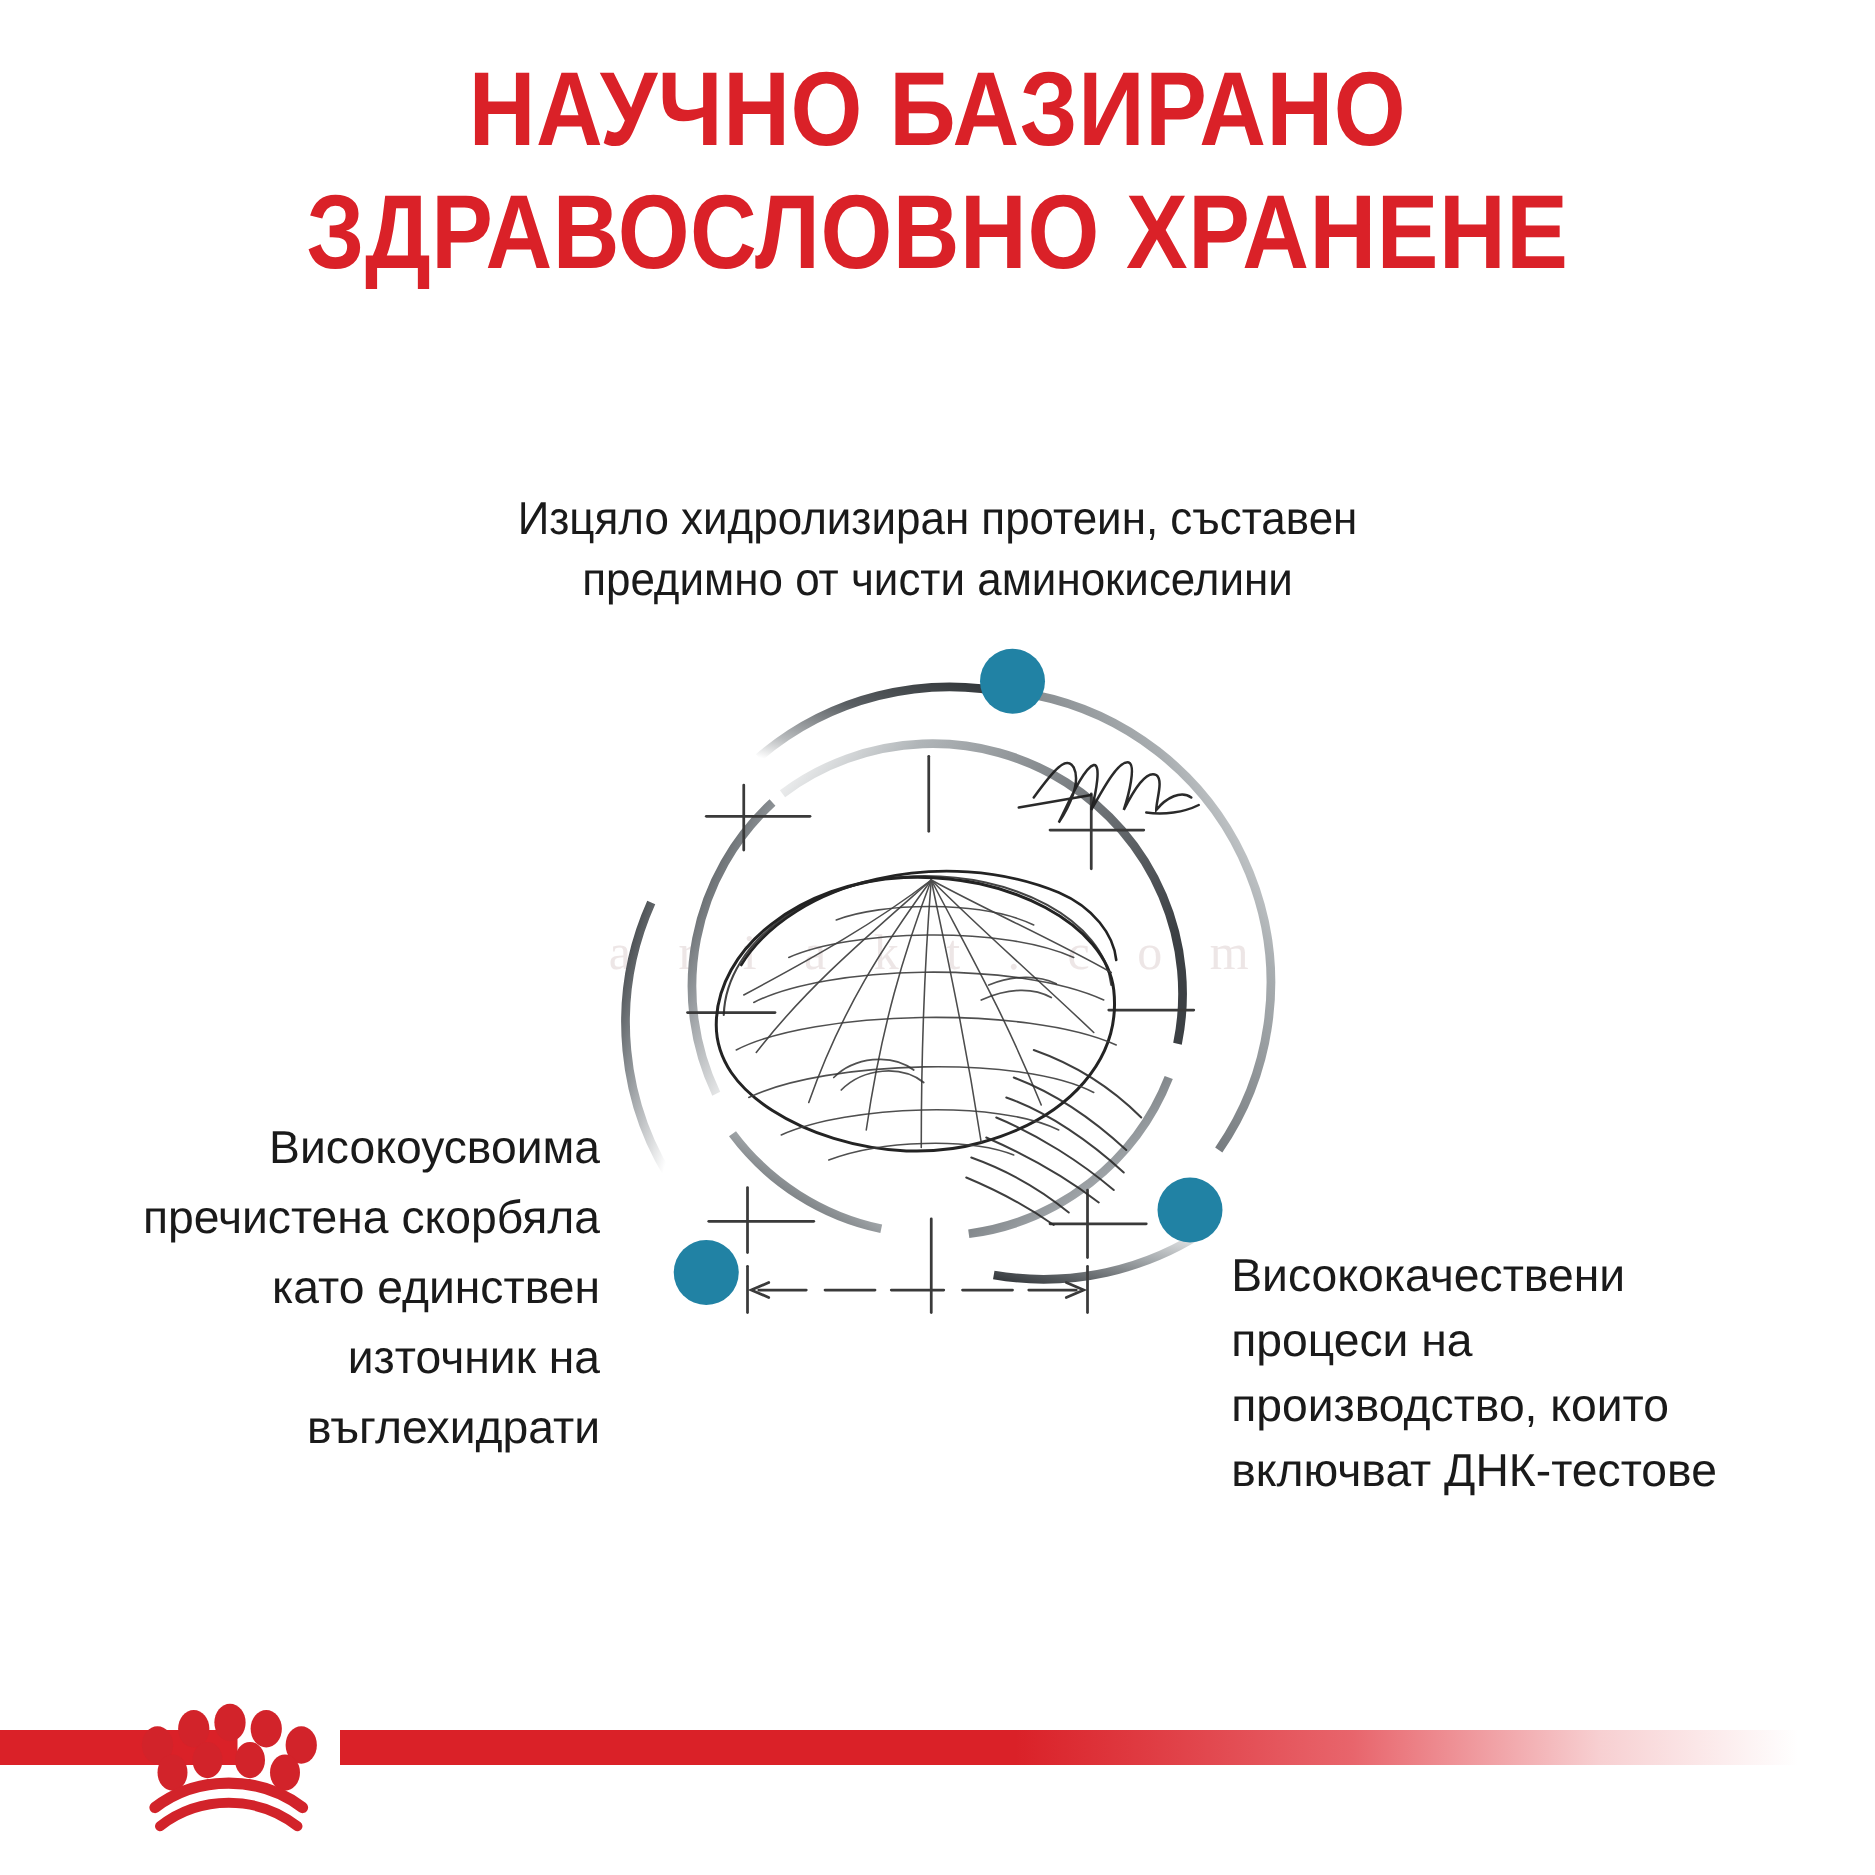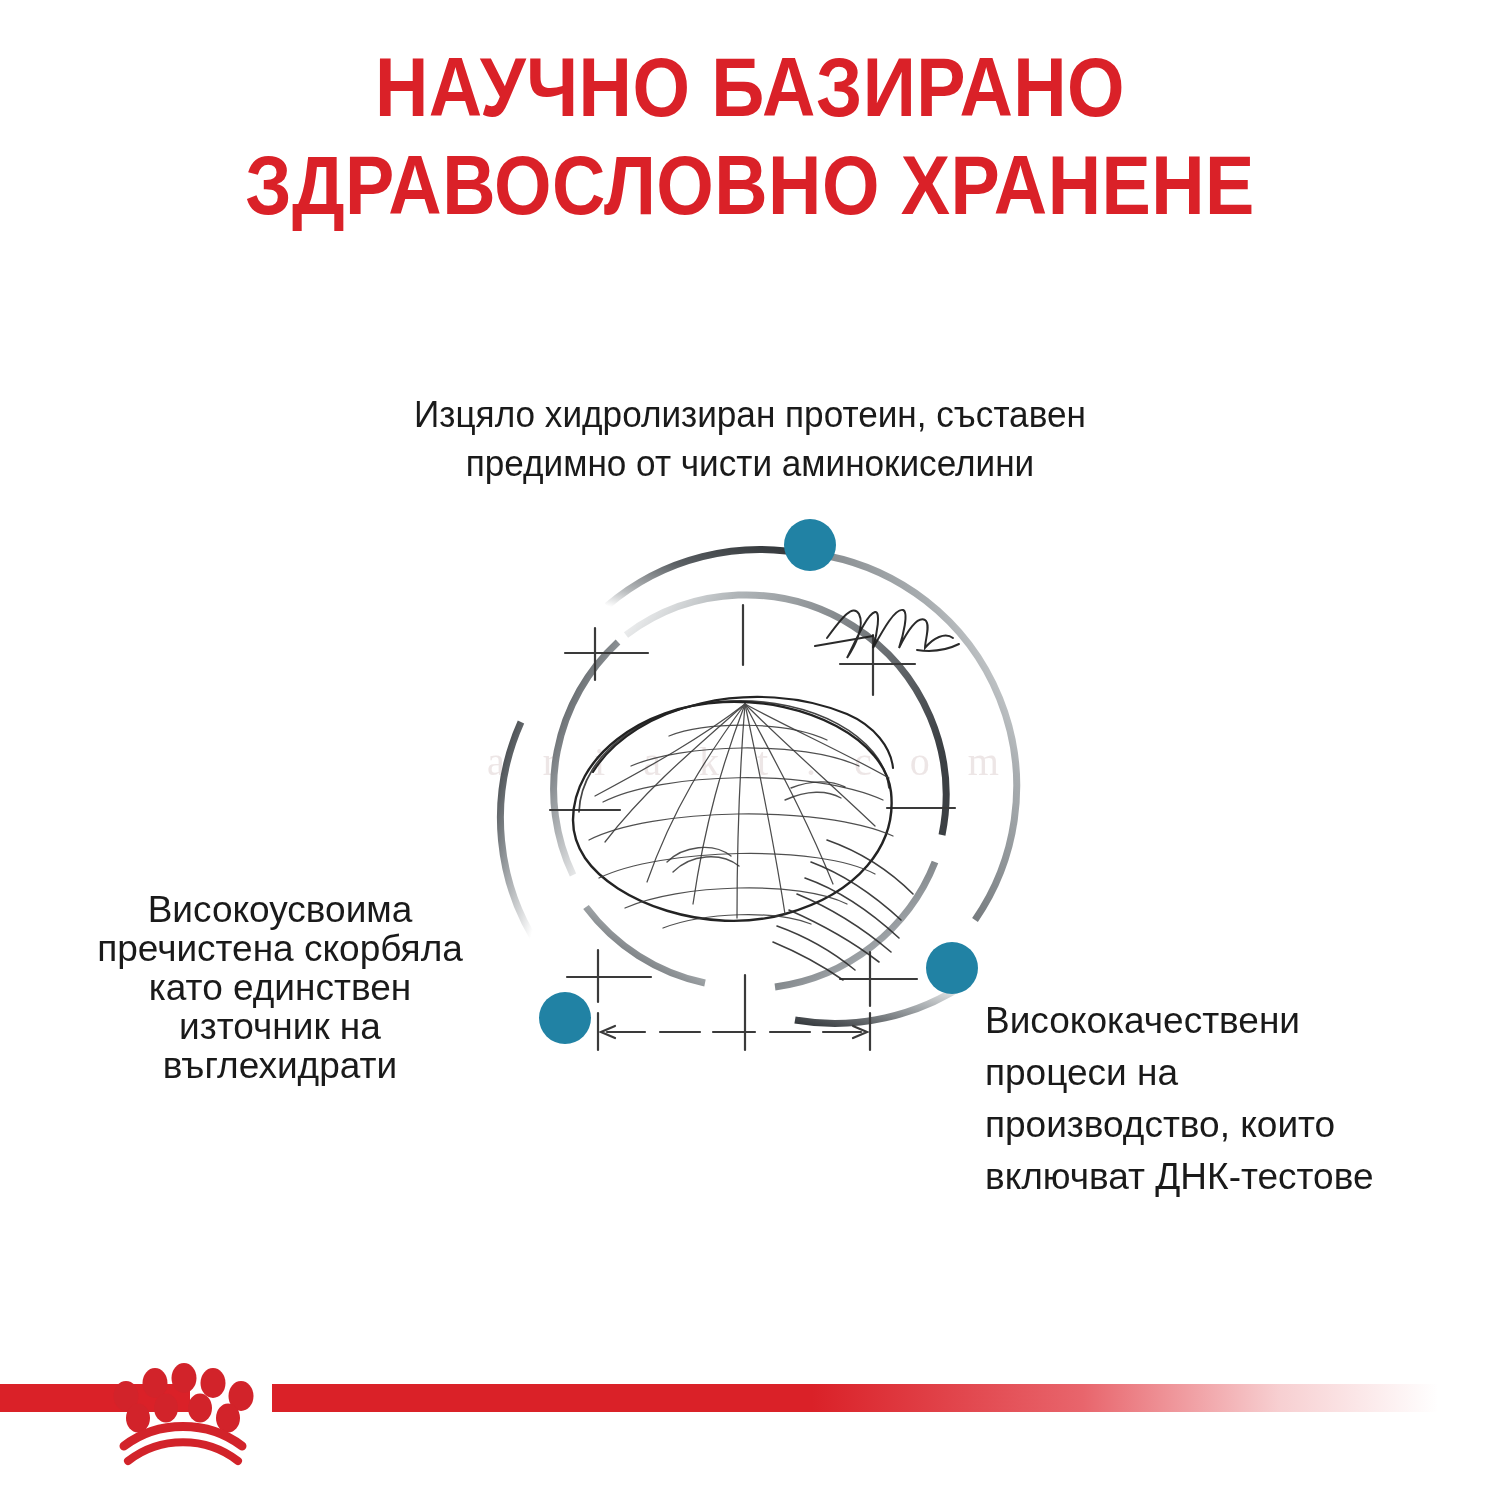--- a/index.html
+++ b/index.html
@@ -53,22 +53,22 @@
     top: 390px;
     width: 840px;
     text-align: center;
     transform: scaleX(0.95);
     transform-origin: center top;
   }
   .callout.left {
     left: 80px;
     top: 890px;
     width: 400px;
-    text-align: center;
-    line-height: 39px;
+    text-align: right;
+    line-height: 56px;
   }
   .callout.right {
     left: 985px;
     top: 995px;
     width: 400px;
     line-height: 52px;
   }
 
   
   .graphic {

